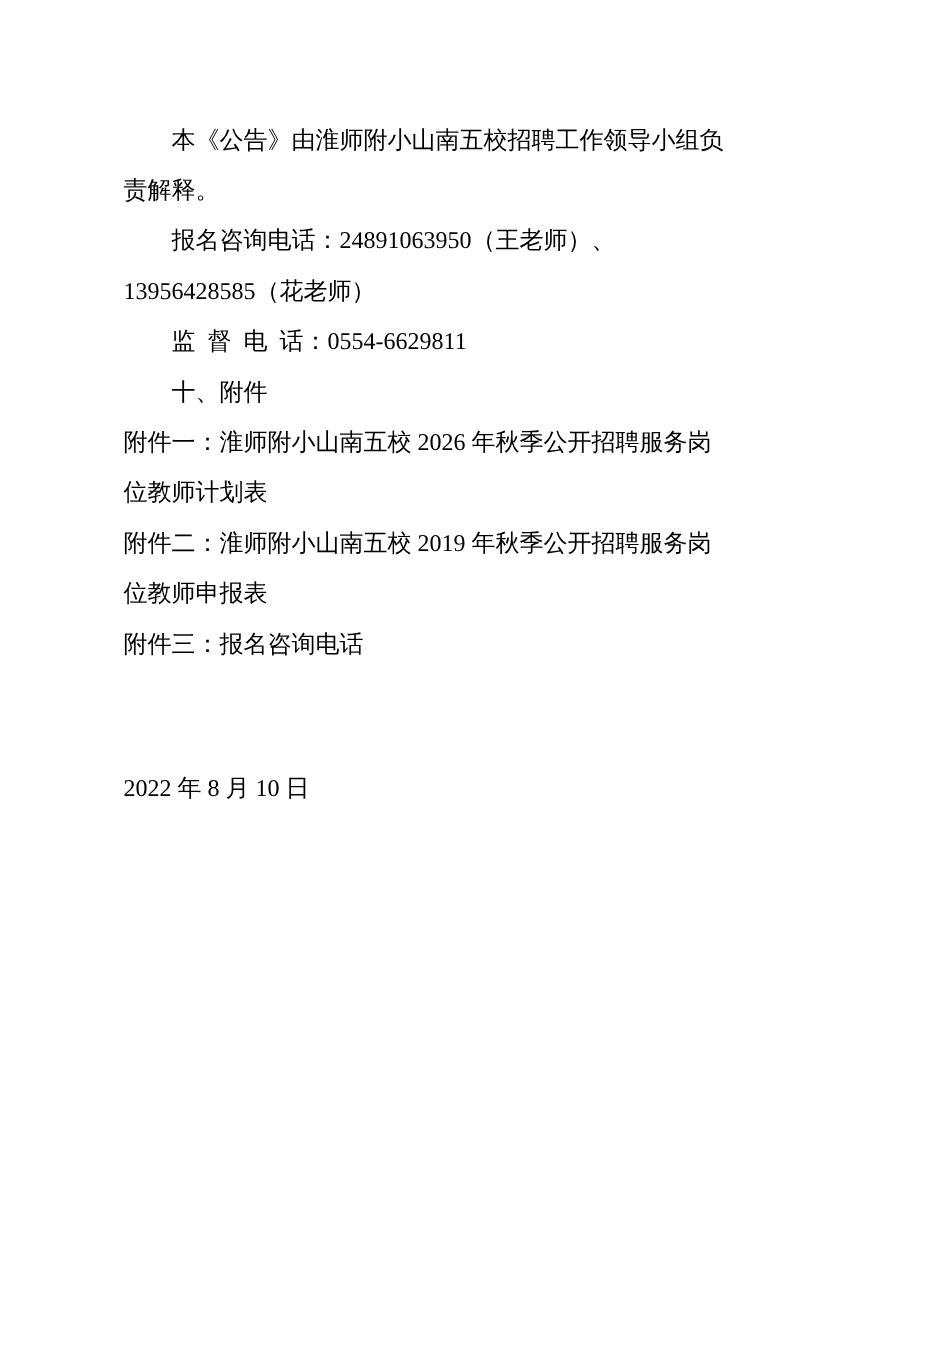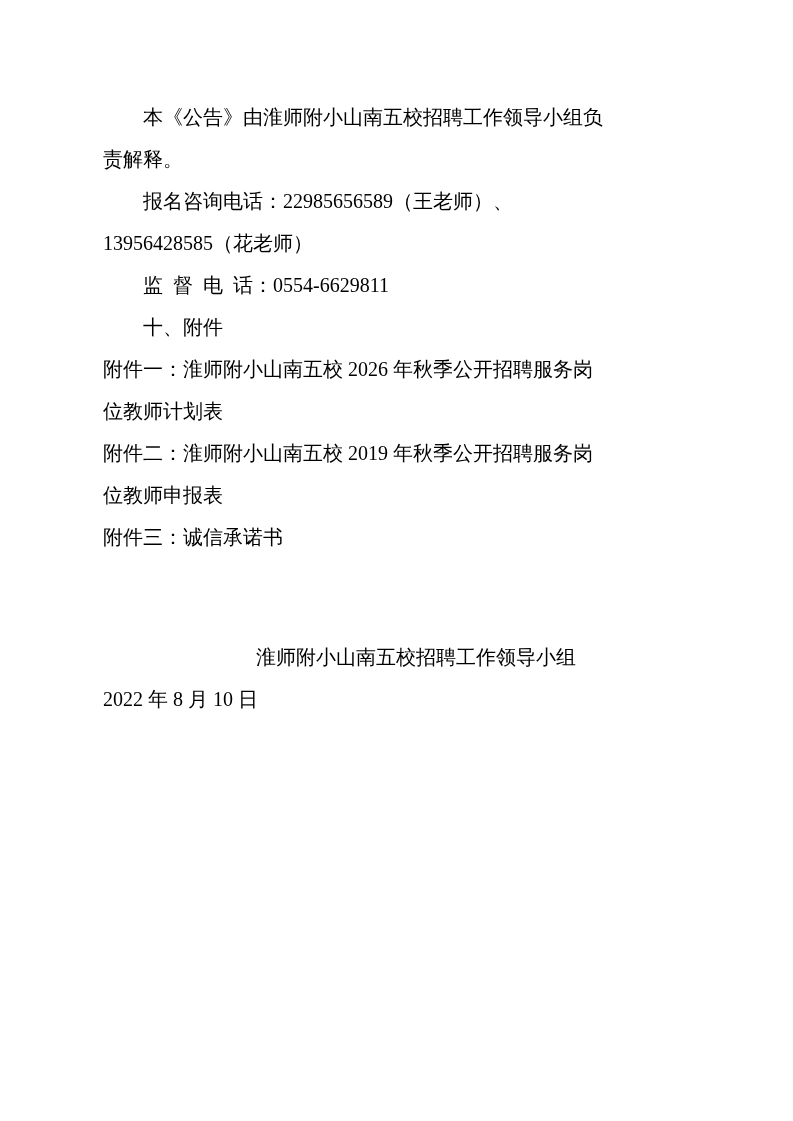--- a/index.html
+++ b/index.html
@@ -45,32 +45,31 @@
   }
 </style>
 </head>
 <body>
 
 <div class="page">
   <div class="content">
 
     <p class="para-indent">本《公告》由淮师附小山南五校招聘工作领导小组负责解释。</p>
 
-    <p class="para-indent">报名咨询电话：22985656589（王老师）、13956428585（花老师）</p>
+    <p class="para-indent">报名咨询电话：24891063950（王老师）、13956428585（花老师）</p>
 
     <p class="para-indent">监  督  电  话：0554-6629811</p>
 
     <p class="section-heading">十、附件</p>
 
     <p>附件一：淮师附小山南五校 2026 年秋季公开招聘服务岗位教师计划表</p>
 
     <p>附件二：淮师附小山南五校 2019 年秋季公开招聘服务岗位教师申报表</p>
 
-    <p>附件三：诚信承诺书</p>
+    <p>附件三：报名咨询电话</p>
 
 
     <div class="signature-block">
-      <p class="signature-org">淮师附小山南五校招聘工作领导小组</p>
       <p class="signature-date">2022 年 8 月 10 日</p>
     </div>
 
   </div>
 </div>
 
 </body></html>

